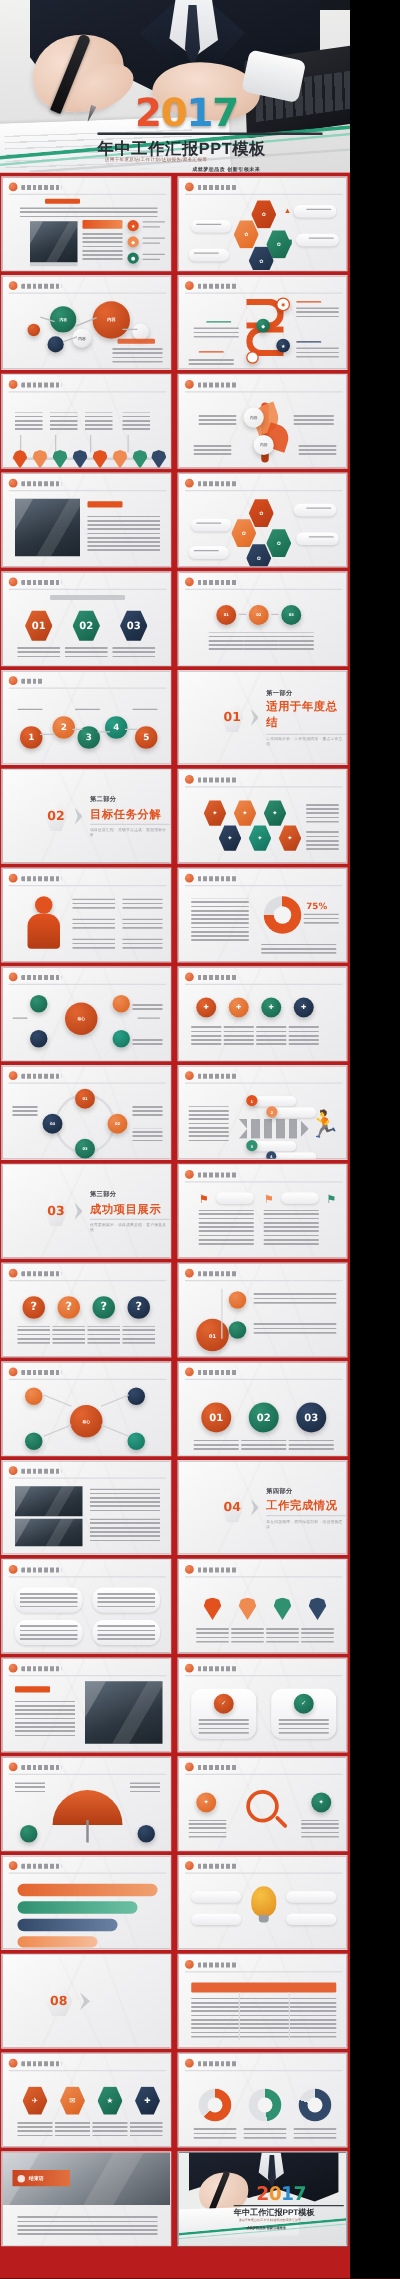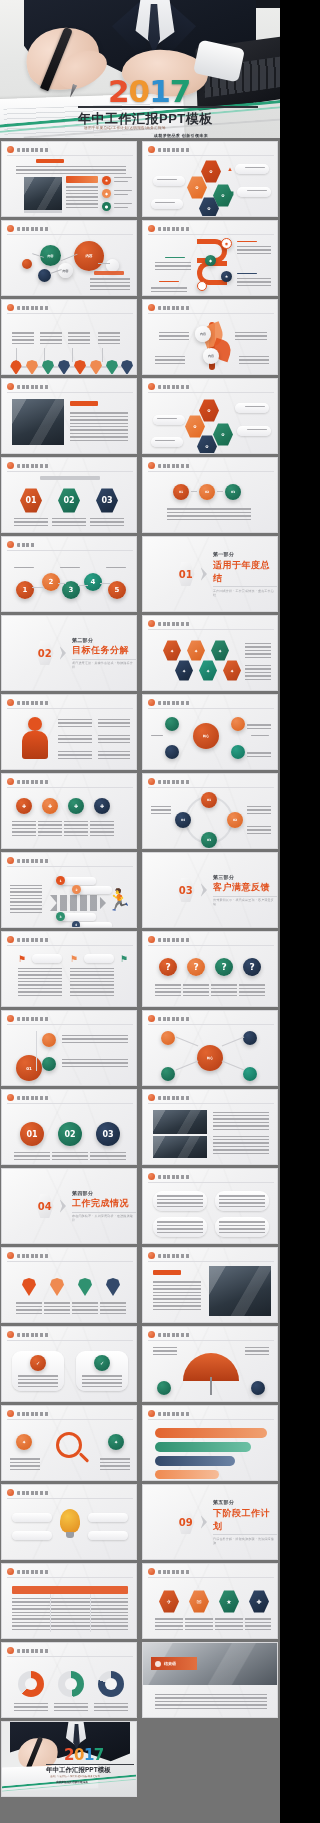--- a/index.html
+++ b/index.html
@@ -2,21 +2,21 @@
 <html><head>
 <meta charset="utf-8">
 <style>
   * { box-sizing: border-box; margin:0; padding:0; }
   html,body { background:#000; }
   body {
     width:280px; height:1823px;
     font-family:"Liberation Sans", sans-serif;
     overflow:hidden; position:relative;
   }
-  .page { width:280px; height:1823px; background:#737373; position:relative; }
+  .page { width:280px; height:1823px; background:#b91c1c; position:relative; }
 
   
   .hero { position:relative; width:280px; height:138px; overflow:hidden; background:#d9dadd; }
   .hero-photo { position:absolute; inset:0; }
   
   .hp-desk { position:absolute; left:0; top:0; width:280px; height:138px;
     background:
       linear-gradient(175deg,#f2f2f0 0%,#e6e7e6 40%,#dcdddc 100%);
   }
   
@@ -453,20 +453,34 @@
       <div class="circ" style="position:absolute;left:26px;top:22px;width:14px;height:14px;background:#e2521f"></div>
       <div style="position:absolute;left:20px;top:36px;width:26px;height:28px;background:linear-gradient(180deg,#e2521f,#b33c14);border-radius:10px 10px 3px 3px"></div>
       <div class="tiny" style="position:absolute;left:56px;top:24px;width:34px;height:8px"></div>
       <div class="tiny" style="position:absolute;left:96px;top:24px;width:32px;height:8px"></div>
       <div class="tiny" style="position:absolute;left:56px;top:40px;width:34px;height:8px"></div>
       <div class="tiny" style="position:absolute;left:96px;top:40px;width:32px;height:8px"></div>
       <div class="tiny" style="position:absolute;left:56px;top:56px;width:34px;height:8px"></div>
       <div class="tiny" style="position:absolute;left:96px;top:56px;width:32px;height:8px"></div>
     </div>
 
+    <div class="slide">
+      <div class="hd">
+          <span class="hd-dot"></span>
+          <span class="hd-txt"></span>
+        </div>
+      <div class="hd-rule"></div>
+      <div class="tiny" style="position:absolute;left:10px;top:24px;width:46px;height:34px"></div>
+      <div style="position:absolute;left:68px;top:22px;width:30px;height:30px;border-radius:50%;
+        background:conic-gradient(#e2521f 0 75%,#dddee1 75% 100%);"></div>
+      <div style="position:absolute;left:76px;top:30px;width:14px;height:14px;border-radius:50%;background:#f4f4f5"></div>
+      <div style="position:absolute;left:102px;top:26px;font-size:7px;font-weight:700;color:#e2521f;font-family:'DejaVu Sans',sans-serif">75%</div>
+      <div class="tiny" style="position:absolute;left:100px;top:36px;width:28px;height:8px"></div>
+      <div class="tiny" style="position:absolute;left:66px;top:58px;width:60px;height:10px"></div>
+    </div>
 
     <div class="slide">
       <div class="hd">
           <span class="hd-dot"></span>
           <span class="hd-txt"></span>
         </div>
       <div class="hd-rule"></div>
       <div class="circ" style="position:absolute;left:50px;top:28px;width:26px;height:26px;background:radial-gradient(circle at 34% 28%,#e2642f,#b33c14);font-size:3px">核心</div>
       <div class="circ" style="position:absolute;left:22px;top:22px;width:14px;height:14px;background:radial-gradient(circle at 34% 28%,#2f9170,#14604a)"></div>
       <div class="circ" style="position:absolute;left:22px;top:50px;width:14px;height:14px;background:radial-gradient(circle at 34% 28%,#33496a,#16253a)"></div>
@@ -530,21 +544,21 @@
       <div class="pill" style="position:absolute;left:74px;top:69px;width:36px;height:7px"></div>
       <div class="circ" style="position:absolute;left:70px;top:68px;width:8px;height:8px;background:#33496a;font-size:3px">4</div>
     </div>
 
     <div class="slide">
       <div class="sec">
         <div class="sec-hex">03</div>
         <div class="sec-arw"></div>
         <div class="sec-tx">
           <div class="sec-kick">第三部分</div>
-          <div class="sec-main">客户满意反馈</div>
+          <div class="sec-main">成功项目展示</div>
           <div class="sec-rule"></div>
           <div class="sec-sub">优秀案例展示 · 项目成果呈现 · 客户满意反馈</div>
         </div>
       </div>
     </div>
 
     <div class="slide">
       <div class="hd">
           <span class="hd-dot"></span>
           <span class="hd-txt"></span>
@@ -751,28 +765,22 @@
       <div style="position:absolute;left:58px;top:24px;width:20px;height:24px;background:radial-gradient(circle at 38% 30%,#f6c243,#e08a1e);border-radius:50% 50% 40% 40%"></div>
       <div style="position:absolute;left:64px;top:47px;width:8px;height:6px;background:#9a9ca1;border-radius:0 0 3px 3px"></div>
       <div class="pill" style="position:absolute;left:10px;top:28px;width:40px;height:9px"></div>
       <div class="pill" style="position:absolute;left:10px;top:46px;width:40px;height:9px"></div>
       <div class="pill" style="position:absolute;left:86px;top:28px;width:40px;height:9px"></div>
       <div class="pill" style="position:absolute;left:86px;top:46px;width:40px;height:9px"></div>
     </div>
 
     <div class="slide">
       <div class="sec">
-        <div class="sec-hex">09</div>
+        <div class="sec-hex">08</div>
         <div class="sec-arw"></div>
-        <div class="sec-tx">
-          <div class="sec-kick">第五部分</div>
-          <div class="sec-main">下阶段工作计划</div>
-          <div class="sec-rule"></div>
-          <div class="sec-sub">目标任务分解 · 阶段实施步骤 · 资源保障措施</div>
-        </div>
       </div>
     </div>
 
     <div class="slide">
       <div class="hd">
           <span class="hd-dot"></span>
           <span class="hd-txt"></span>
         </div>
       <div class="hd-rule"></div>
       <div style="position:absolute;left:10px;top:22px;width:116px;height:8px;background:#e2521f;opacity:.9;border-radius:1px"></div>

